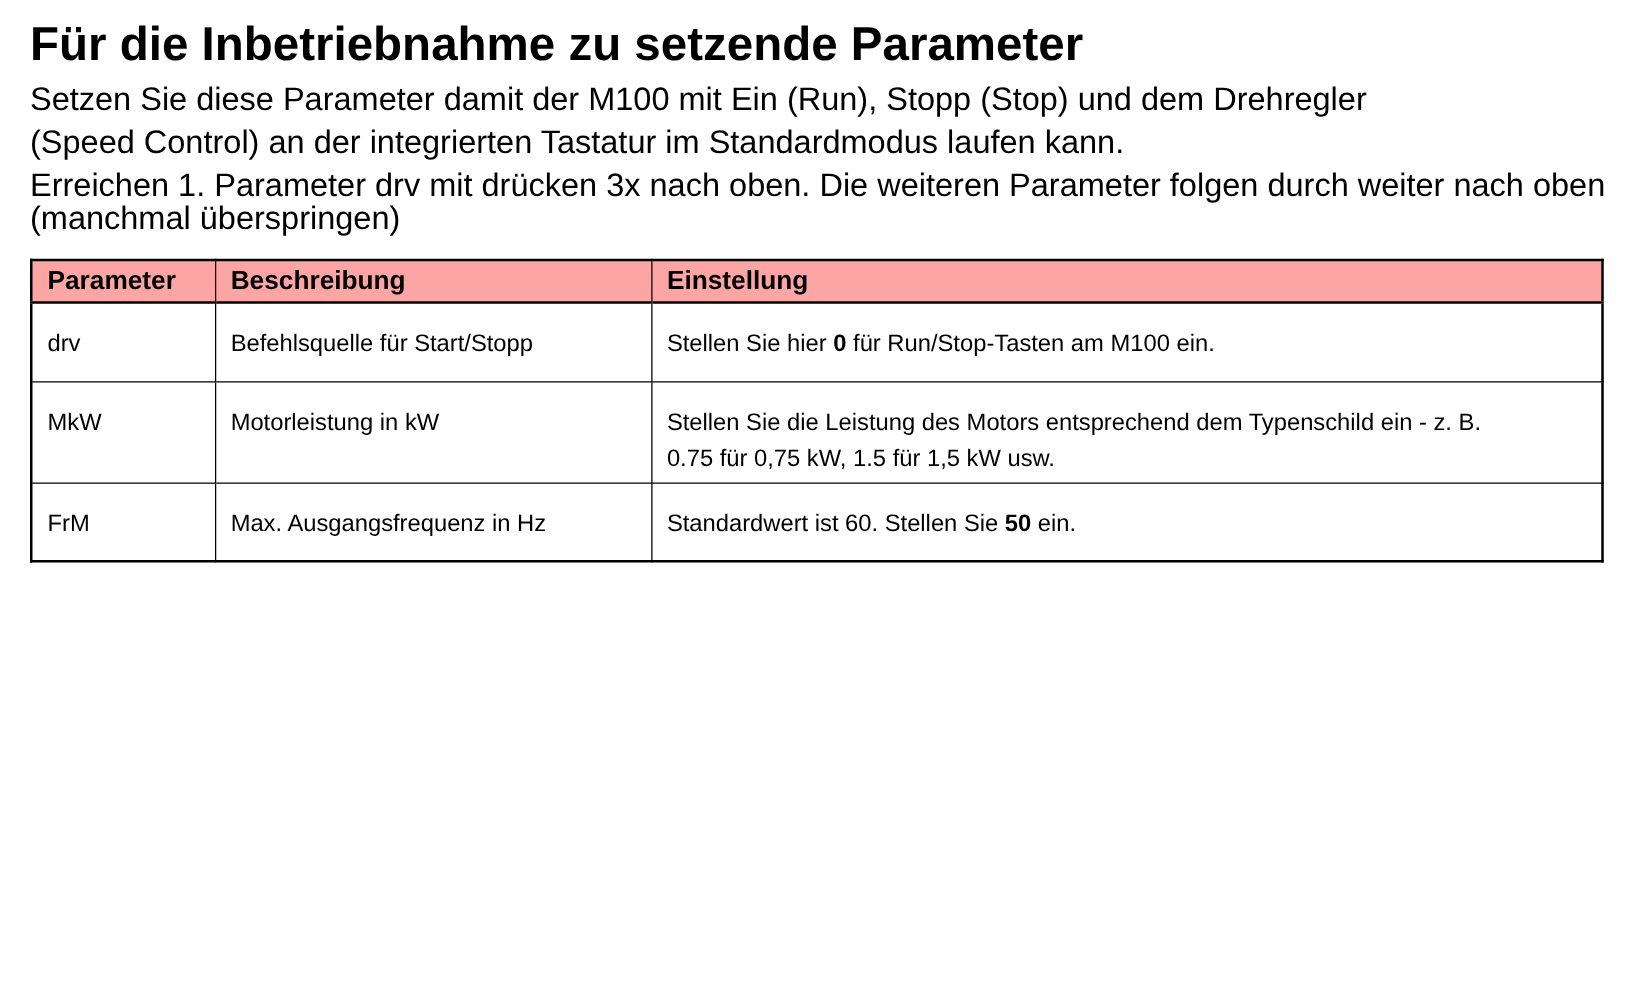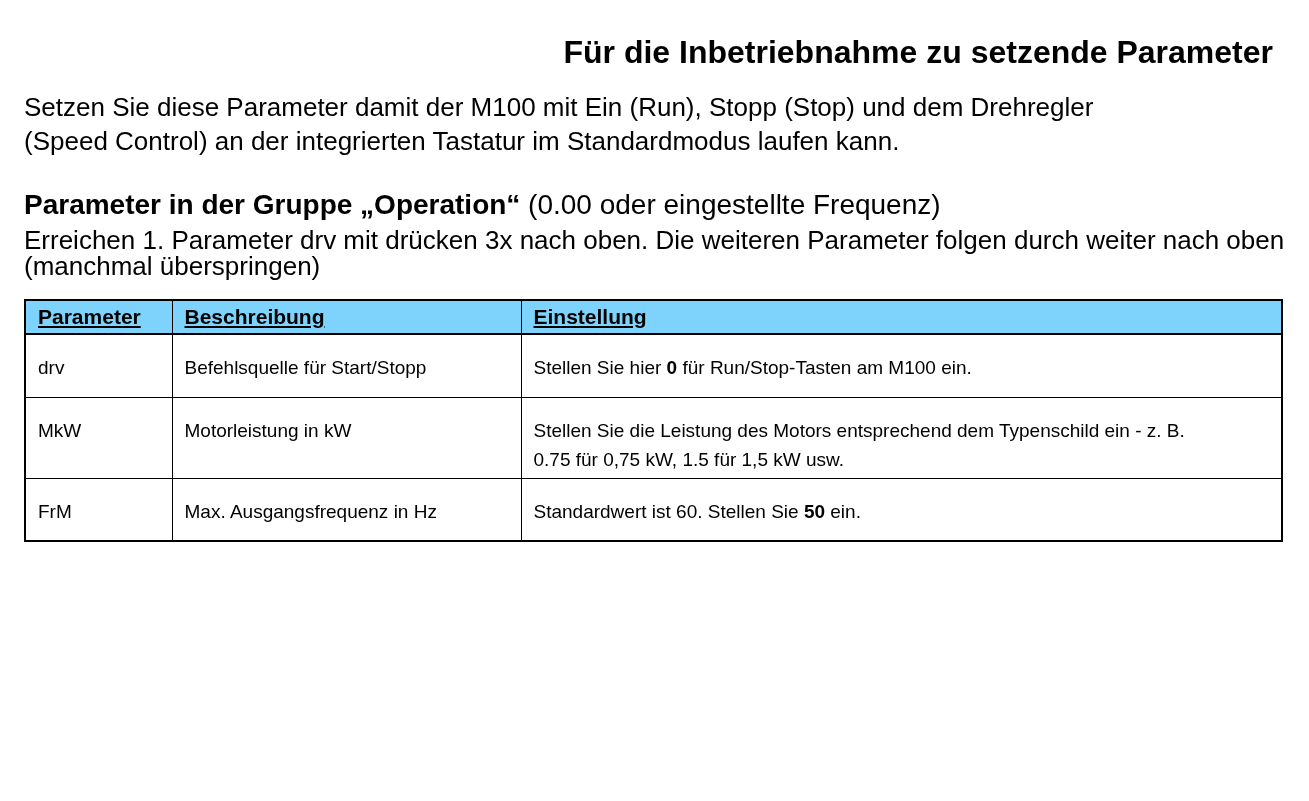--- a/index.html
+++ b/index.html
@@ -11,26 +11,25 @@
   }
   body {
     width: 1309px;
     height: 801px;
     overflow: hidden;
   }
   .page {
     padding: 14px 20px 0 24px;
   }
   h1.doc-title {
-    margin: 16px;
-    font-size: 32px;
+    margin: 0;
+    font-size: 38px;
     line-height: 44px;
     font-weight: bold;
     letter-spacing: 0px;
-    text-align: right;
   }
   p.intro {
     margin: 4px 0 0 0;
     font-size: 26px;
     line-height: 34px;
     white-space: pre-line;
   }
   h2.section-heading {
     margin: 30px 0 0 0;
     font-size: 28px;
@@ -55,27 +54,26 @@
   table.param-table col.c1 { width: 147px; }
   table.param-table col.c2 { width: 349px; }
   table.param-table th,
   table.param-table td {
     border: 1px solid #000000;
     text-align: left;
     vertical-align: top;
     padding: 4px 12px 4px 12px;
   }
   table.param-table thead th {
-    background: #7dd3fc;
+    background: #fca5a5;
     font-size: 21px;
     line-height: 24px;
     font-weight: bold;
     height: 24px;
     border-bottom: 2px solid #000000;
-    text-decoration: underline;
   }
   table.param-table tbody tr {
     height: 63px;
   }
   table.param-table tbody td {
     font-size: 19px;
     line-height: 29px;
     padding-top: 18px;
   }
   td.prewrap {
@@ -88,21 +86,20 @@
 </head>
 <body>
 
 <div class="page">
 
   <h1 class="doc-title">Für die Inbetriebnahme zu setzende Parameter</h1>
 
   <p class="intro">Setzen Sie diese Parameter damit der M100 mit Ein (Run), Stopp (Stop) und dem Drehregler
 (Speed Control) an der integrierten Tastatur im Standardmodus laufen kann.</p>
 
-  <h2 class="section-heading"><span class="bold">Parameter in der Gruppe „Operation“</span><span> (0.00 oder eingestellte Frequenz)</span></h2>
 
   <p class="note">Erreichen 1. Parameter drv mit drücken 3x nach oben. Die weiteren Parameter folgen durch weiter nach oben (manchmal überspringen)</p>
 
   <table class="param-table">
     <colgroup>
       <col class="c1">
       <col class="c2">
       <col class="c3">
     </colgroup>
     <thead>

